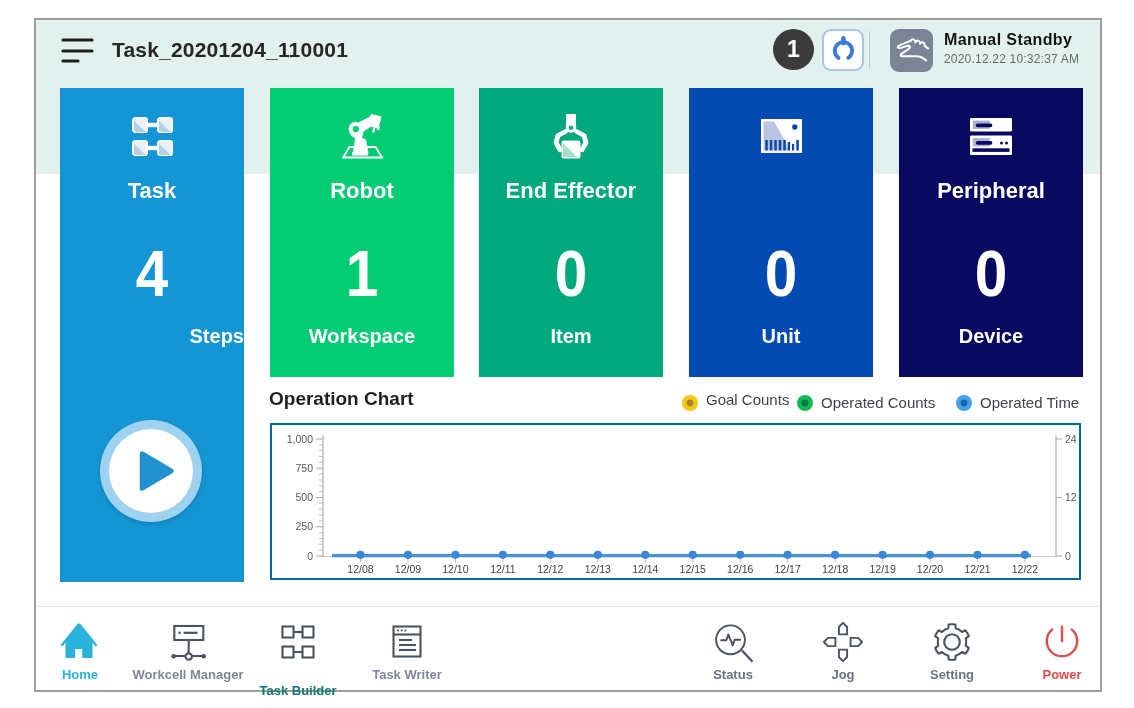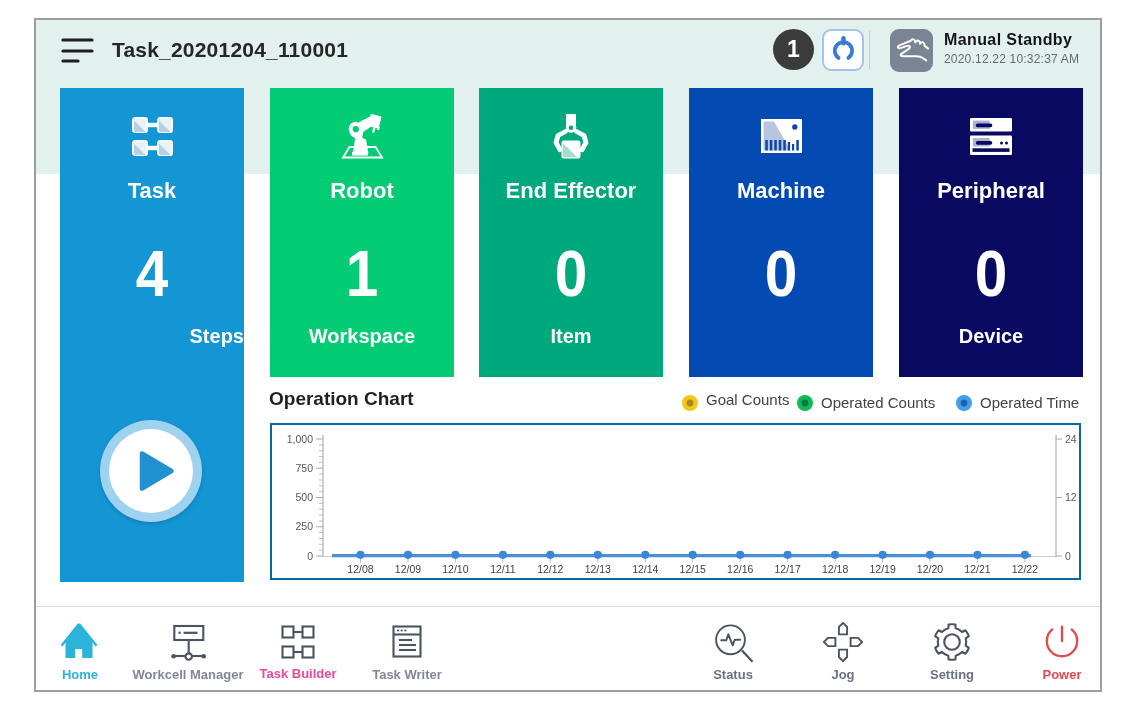--- a/index.html
+++ b/index.html
@@ -116,22 +116,22 @@
           <rect x="8.8" y="21" width="2.5" height="10.5"></rect>
           <rect x="13.3" y="21" width="2.5" height="10.5"></rect>
           <rect x="17.8" y="21" width="2.5" height="10.5"></rect>
           <rect x="22.3" y="21" width="2.5" height="10.5"></rect>
           <rect x="26.8" y="23" width="2.3" height="8.5"></rect>
           <rect x="31" y="25" width="2.2" height="6.5"></rect>
           <rect x="35.3" y="21" width="2.5" height="10.5"></rect>
 </g>
       </svg>
     </div>
-  <div style="position:absolute;left:0;top:90px;width:100%;text-align:center;font-size:22px;font-weight:bold;color:#fff;line-height:26px;">Machine</div>
   <div style="position:absolute;left:0;top:155px;width:100%;text-align:center;font-size:65px;font-weight:bold;color:#fff;line-height:62px;transform:scaleX(0.9);">0</div>
+  <div style="position:absolute;left:0;top:236px;width:100%;text-align:center;font-size:20px;font-weight:bold;color:#fff;line-height:24px;">Unit</div>
 </div>
 <div style="position:absolute;left:899px;top:88px;width:184px;height:289px;background:#0a0962;">
   <div style="position:absolute;left:0;top:26px;width:100%;height:44px;display:flex;align-items:center;justify-content:center;">
       <svg width="42" height="37" viewBox="0 0 42 37">
 <rect x="0" y="0" width="42" height="13.5" rx="1.2" fill="#fff"></rect>
 <rect x="0" y="17.5" width="42" height="19.5" rx="1.2" fill="#fff"></rect>
 <rect x="2.8" y="2.6" width="17" height="8.3" fill="#aab3d6"></rect>
 <rect x="5.8" y="5.6" width="16.5" height="3.6" rx="1.8" fill="#0a0962"></rect>
 <rect x="2.8" y="20.1" width="17" height="8.3" fill="#aab3d6"></rect>
 <rect x="5.8" y="23.1" width="16.5" height="3.6" rx="1.8" fill="#0a0962"></rect>
@@ -286,21 +286,21 @@
 <g fill="none" stroke="#4b5260" stroke-width="2.1">
 <rect x="2.5" y="2.5" width="11" height="11"></rect>
           <rect x="22.5" y="2.5" width="11" height="11"></rect>
 <line x1="13.5" y1="8" x2="22.5" y2="8"></line>
 <rect x="2.5" y="22.5" width="11" height="11"></rect>
           <rect x="22.5" y="22.5" width="11" height="11"></rect>
 <line x1="13.5" y1="28" x2="22.5" y2="28"></line>
 </g>
       </svg>
     </div>
-  <div style="margin-top:2px;font-size:13px;font-weight:bold;color:#ec4899;">Task Builder</div>
+  <div style="margin-top:19px;font-size:13px;font-weight:bold;color:#0f766e;">Task Builder</div>
 </div>
 <div style="position:absolute;left:327px;top:620px;width:160px;text-align:center;">
   <div style="height:44px;display:flex;align-items:center;justify-content:center;">
       <svg width="38" height="36" viewBox="0 0 38 36">
 <g fill="none" stroke="#4b5260" stroke-width="2.1">
 <rect x="5.5" y="2.5" width="27" height="30"></rect>
 <line x1="5.5" y1="10.5" x2="32.5" y2="10.5"></line>
 <line x1="11" y1="16" x2="24" y2="16"></line>
 <line x1="11" y1="21" x2="28" y2="21"></line>
 <line x1="11" y1="26" x2="28" y2="26"></line>

